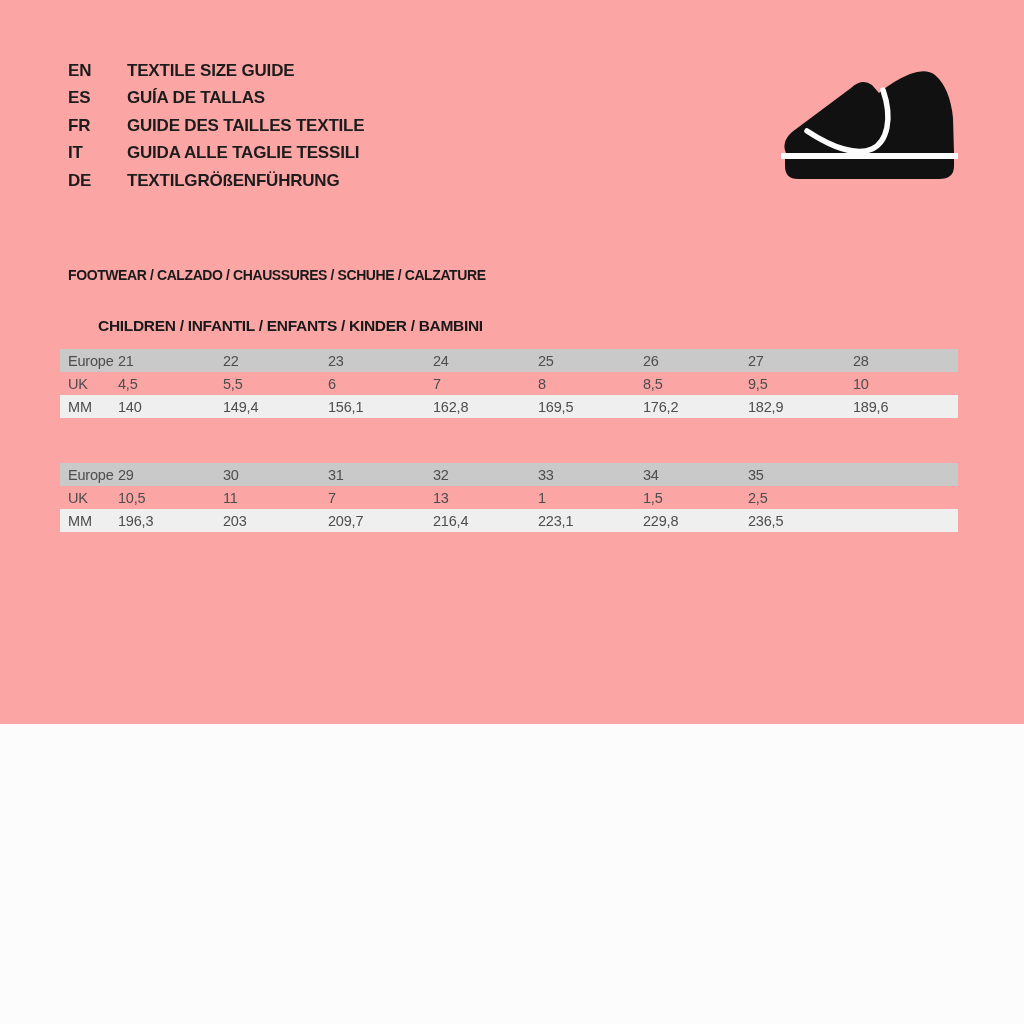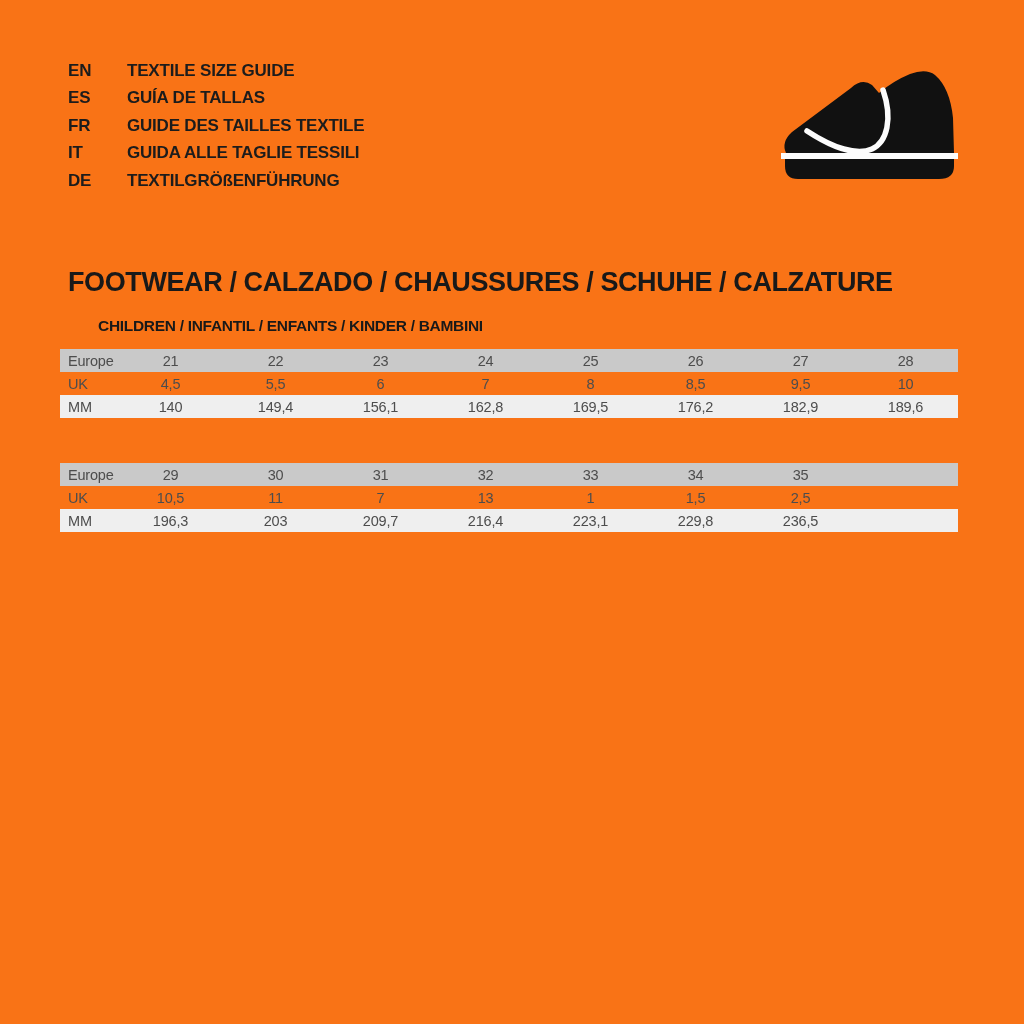--- a/index.html
+++ b/index.html
@@ -4,22 +4,22 @@
 <style>
   html, body {
     margin: 0;
     padding: 0;
     background: #fcfcfc;
     font-family: "Liberation Sans", sans-serif;
   }
   .canvas {
     position: relative;
     width: 1024px;
-    height: 1024px;
-    background: #f97316;
+    height: 724px;
+    background: #fca5a5;
     overflow: hidden;
   }
   
   .lang-block {
     position: absolute;
     left: 68px;
     top: 57px;
     color: #1c1c1c;
     font-weight: bold;
     font-size: 17px;
@@ -41,21 +41,21 @@
     left: 781px;
     top: 66px;
     width: 177px;
     height: 114px;
   }
   
   .category-title {
     position: absolute;
     left: 68px;
     top: 267px;
-    font-size: 27px;
+    font-size: 14px;
     font-weight: bold;
     color: #191919;
     letter-spacing: -0.4px;
     white-space: nowrap;
   }
   .group-title {
     position: absolute;
     left: 68px;
     top: 317px;
     font-size: 15.5px;
@@ -74,21 +74,20 @@
     table-layout: fixed;
     font-size: 14.5px;
     color: #4d4d4d;
     letter-spacing: -0.2px;
   }
   table.size-table.first  { top: 349px; }
   table.size-table.second { top: 463px; }
   table.size-table td {
     height: 23px;
     padding: 0;
-    text-align: center;
     vertical-align: middle;
     overflow: hidden;
   }
   table.size-table td.label {
     text-align: left;
     padding-left: 8px;
   }
   table.size-table col.label-col { width: 58px; }
   tr.row-header { background: #c9c9c9; }
   tr.row-uk     { background: transparent; }

